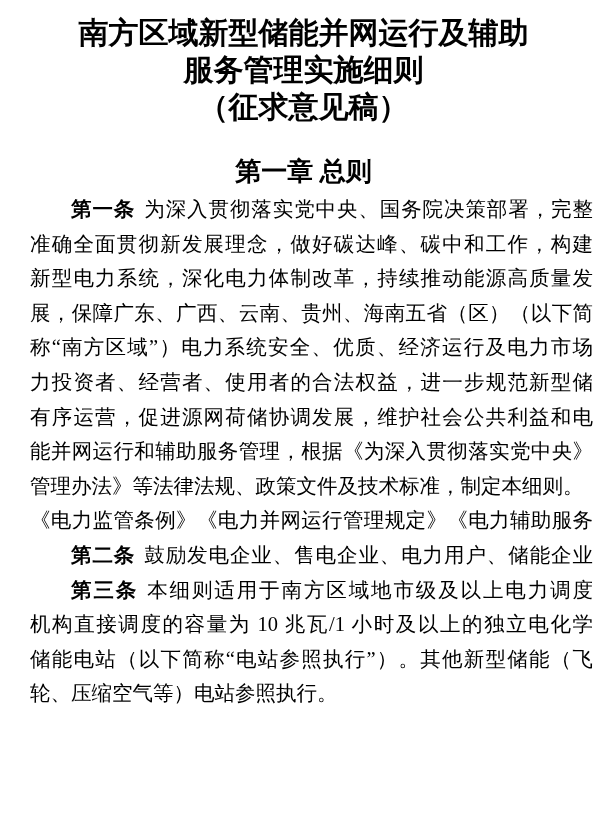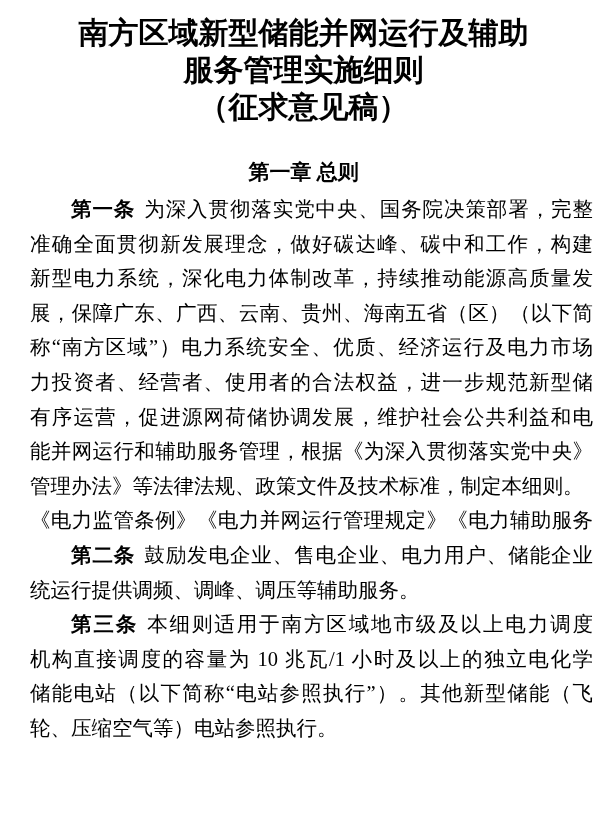--- a/index.html
+++ b/index.html
@@ -19,21 +19,21 @@
     padding-top: 14px;
     text-align: center;
     font-weight: 700;
     font-size: 30px;
     line-height: 37px;
   }
   .chapter {
     margin-top: 33px;
     text-align: center;
     font-weight: 700;
-    font-size: 21px;
+    font-size: 26px;
     line-height: 28px;
   }
   .body-text {
     margin-top: 6px;
     padding: 0 14px 0 30px;
     font-size: 20.5px;
     line-height: 34.6px;
   }
   .ln {
     text-align: justify;
@@ -69,20 +69,19 @@
     <div class="ln">准确全面贯彻新发展理念，做好碳达峰、碳中和工作，构建</div>
     <div class="ln">新型电力系统，深化电力体制改革，持续推动能源高质量发</div>
     <div class="ln">展，保障广东、广西、云南、贵州、海南五省（区）（以下简</div>
     <div class="ln">称“南方区域”）电力系统安全、优质、经济运行及电力市场</div>
     <div class="ln">力投资者、经营者、使用者的合法权益，进一步规范新型储</div>
     <div class="ln">有序运营，促进源网荷储协调发展，维护社会公共利益和电</div>
     <div class="ln">能并网运行和辅助服务管理，根据《为深入贯彻落实党中央》</div>
     <div class="ln end">管理办法》等法律法规、政策文件及技术标准，制定本细则。</div>
     <div class="ln">《电力监管条例》《电力并网运行管理规定》《电力辅助服务</div>
     <div class="ln indent"><span class="lbl">第二条</span><span>鼓励发电企业、售电企业、电力用户、储能企业</span></div>
-    <div class="ln end">统运行提供调频、调峰、调压等辅助服务。</div>
     <div class="ln indent"><span class="lbl">第三条</span><span>本细则适用于南方区域地市级及以上电力调度</span></div>
     <div class="ln">机构直接调度的容量为 10 兆瓦/1 小时及以上的独立电化学</div>
     <div class="ln">储能电站（以下简称“电站参照执行”）。其他新型储能（飞</div>
     <div class="ln end">轮、压缩空气等）电站参照执行。</div>
   </div>
 
 </div>
 
 </body></html>

